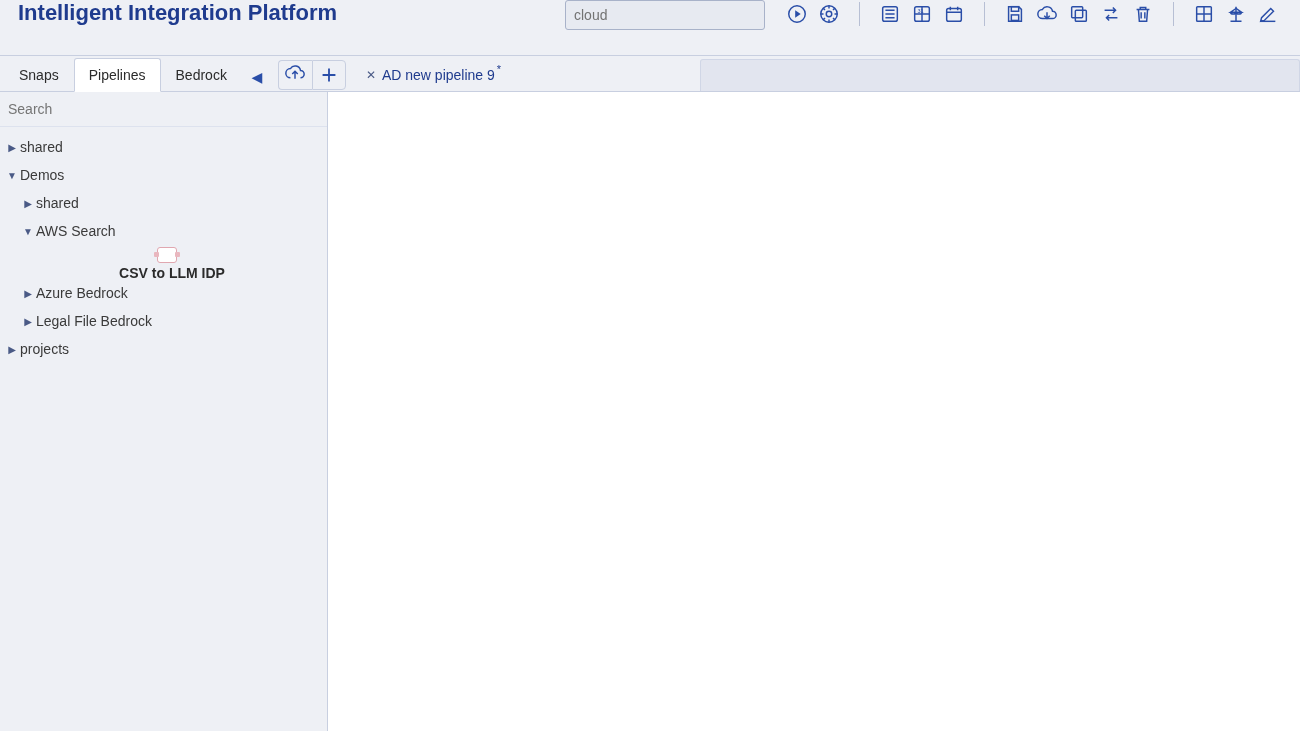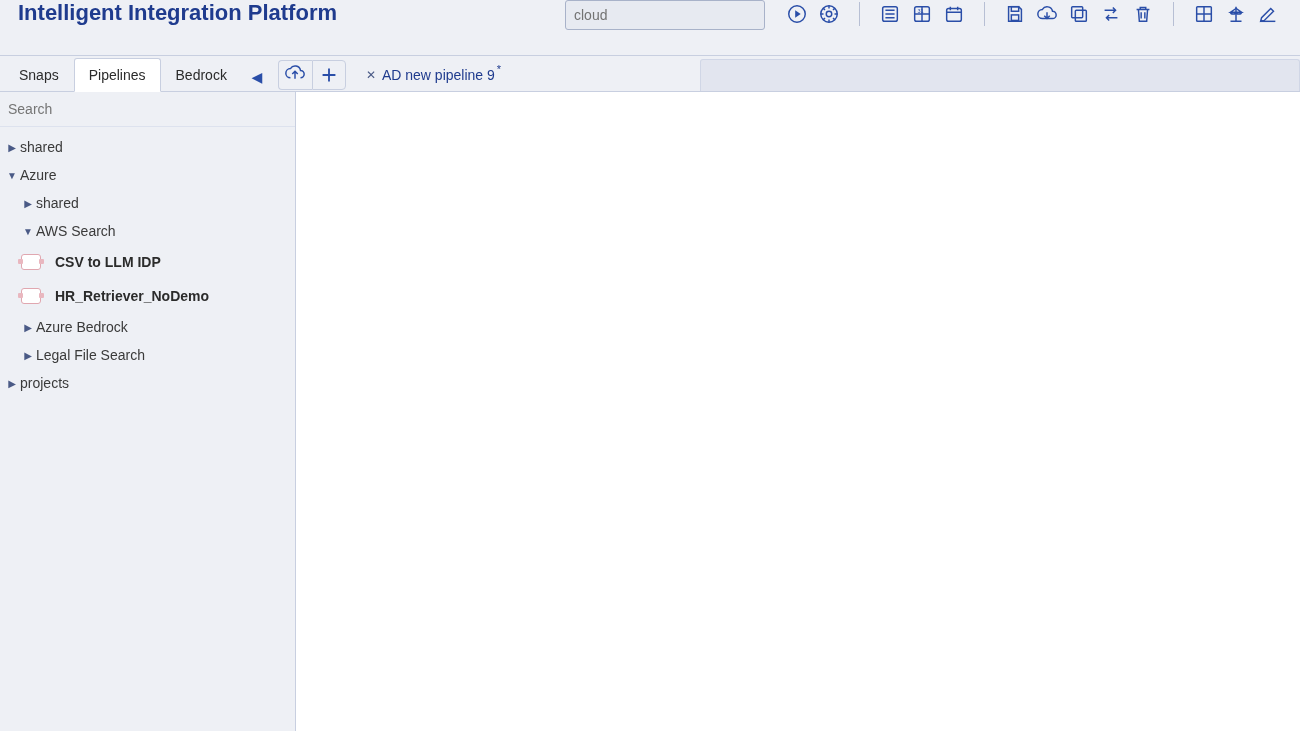--- a/index.html
+++ b/index.html
@@ -26,31 +26,31 @@
   .tab-bar-right { display:flex; align-items:center; flex:1; padding-left:6px; }
   .pill-btn { width:34px; height:30px; border:1px solid #c8cfe0; background:#eef0f5; display:flex; align-items:center; justify-content:center; color:#2a4ea8; cursor:pointer; }
   .pill-btn:first-child { border-right:none; border-radius:4px 0 0 4px; }
   .pill-btn:nth-child(2) { border-radius:0 4px 4px 0; }
   .open-tab { display:flex; align-items:center; padding:0 10px; margin-left:10px; height:32px; color:#1f3b8e; font-size:14px; }
   .open-tab .close-x { margin-right:6px; color:#4a5a86; cursor:pointer; font-size:12px; }
   .open-tab .star { position:relative; top:-6px; font-size:11px; margin-left:2px; }
   .faded-tab { margin-left:auto; width:600px; height:32px; background:#e2e5ef; border:1px solid #d0d6e6; border-bottom:none; border-radius:3px 3px 0 0; }
 
   .main { display:flex; height:calc(731px - 56px - 36px); }
-  .sidebar { width:296px; background:#eef0f5; border-right:1px solid #c8cfe0; display:flex; flex-direction:column; }
+  .sidebar { width:328px; background:#eef0f5; border-right:1px solid #c8cfe0; display:flex; flex-direction:column; }
   .side-search { padding:8px 10px 8px 6px; border-bottom:1px solid #dde2ee; }
   .side-search input { width:100%; border:none; background:transparent; font-size:14px; color:#6a748d; outline:none; }
   .tree { padding:6px 0; overflow:auto; font-size:14px; color:#3a3a3a; }
   .node { display:flex; align-items:center; height:28px; padding-left:4px; cursor:pointer; }
   .node .caret { width:16px; text-align:center; color:#4a5a86; font-size:10px; }
   .node .lbl { white-space:nowrap; overflow:hidden; text-overflow:ellipsis; }
   .ind0 { padding-left:4px; }
   .ind1 { padding-left:20px; }
   .ind3 { padding-left:20px; }
-  .leaf { display:flex; align-items:center; height:34px; padding-left:17px; cursor:pointer; }
+  .leaf { display:flex; align-items:center; height:34px; padding-left:17px; cursor:pointer;flex-direction:column; }
   .leaf .picon { width:28px; height:22px; margin-right:10px; display:flex; align-items:center; justify-content:center; }
   .leaf .picon .box { width:20px; height:16px; border:1px solid #e0a7b0; border-radius:3px; position:relative; background:#fff; }
   .leaf .picon .box::before, .leaf .picon .box::after { content:""; position:absolute; top:4px; width:5px; height:5px; background:#e9b7bf; border-radius:1px; }
   .leaf .picon .box::before { left:-4px; }
   .leaf .picon .box::after { right:-4px; }
   .leaf .plbl { font-weight:600; color:#2b2b2b; white-space:nowrap; overflow:hidden; text-overflow:ellipsis; max-width:220px; }
   .canvas { flex:1; background:#ffffff; }
   svg.ic { width:22px; height:22px; stroke-width:1.6; }
 </style>
 </head>
@@ -194,54 +194,48 @@
     </div>
     <div class="tree">
 
       <div class="node ind0">
         <span class="caret">▶</span>
         <span class="lbl">shared</span>
       </div>
 
       <div class="node ind0">
         <span class="caret">▼</span>
-        <span class="lbl">Azure</span>
+        <span class="lbl">Demos</span>
       </div>
 
       <div class="node ind1">
         <span class="caret">▶</span>
         <span class="lbl">shared</span>
       </div>
 
       <div class="node ind1">
         <span class="caret">▼</span>
         <span class="lbl">AWS Search</span>
       </div>
 
       <div class="leaf ind3">
         <span class="picon">
             <span class="box"></span>
           </span>
         <span class="plbl">CSV to LLM IDP</span>
       </div>
-      <div class="leaf ind3">
-        <span class="picon">
-            <span class="box"></span>
-          </span>
-        <span class="plbl">HR_Retriever_NoDemo</span>
-      </div>
 
       <div class="node ind1">
         <span class="caret">▶</span>
         <span class="lbl">Azure Bedrock</span>
       </div>
 
       <div class="node ind1">
         <span class="caret">▶</span>
-        <span class="lbl">Legal File Search</span>
+        <span class="lbl">Legal File Bedrock</span>
       </div>
 
       <div class="node ind0">
         <span class="caret">▶</span>
         <span class="lbl">projects</span>
       </div>
 
     </div>
   </div>
   <div class="canvas"></div>

